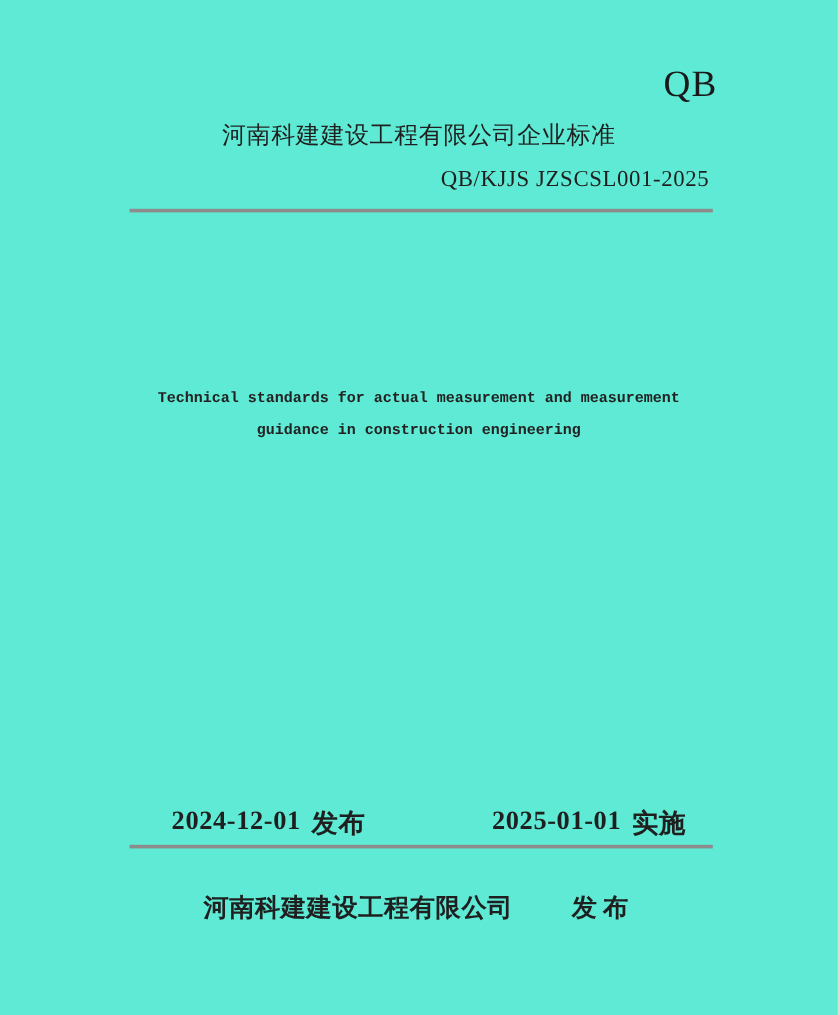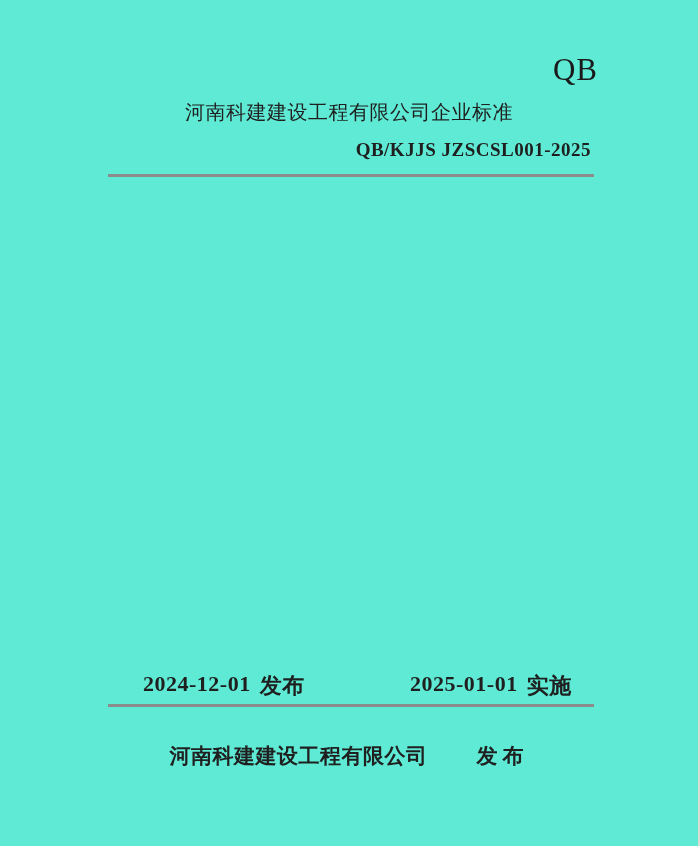--- a/index.html
+++ b/index.html
@@ -38,21 +38,21 @@
     font-size: 20px;
     font-weight: 400;
     letter-spacing: 0.5px;
   }
 
   .standard-number {
     position: absolute;
     top: 139px;
     right: 107px;
     font-size: 19px;
-    font-weight: 700;
+    font-weight: 400;
     letter-spacing: 0.5px;
     white-space: pre;
   }
 
   .rule {
     position: absolute;
     left: 108px;
     width: 486px;
     height: 3px;
     background: #8c8c8c;
@@ -126,20 +126,24 @@
 
   <div class="qb-label">QB</div>
 
   <div class="org-standard-header">河南科建建设工程有限公司企业标准</div>
 
   <div class="standard-number">QB/KJJS JZSCSL001-2025</div>
 
   <div class="rule rule-top"></div>
 
 
+  <div class="en-subtitle">
+    <div>Technical standards for actual measurement and measurement</div>
+    <div>guidance in construction engineering</div>
+  </div>
 
   <div class="date-row">
     <div class="date-group issue">
       <span>2024-12-01</span>
       <span>发布</span>
     </div>
     <div class="date-group implement">
       <span>2025-01-01</span>
       <span>实施</span>
     </div>

